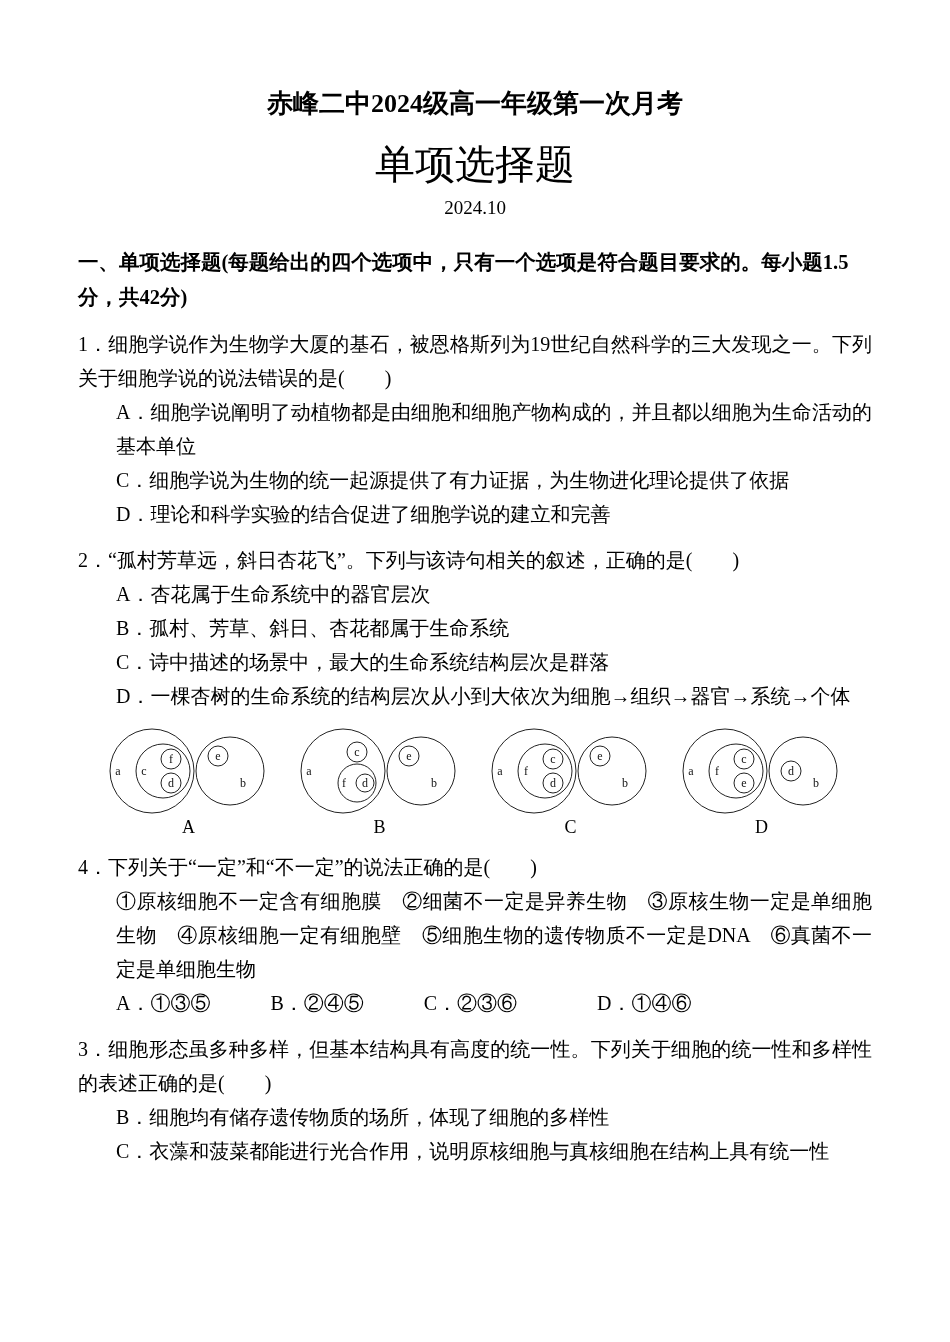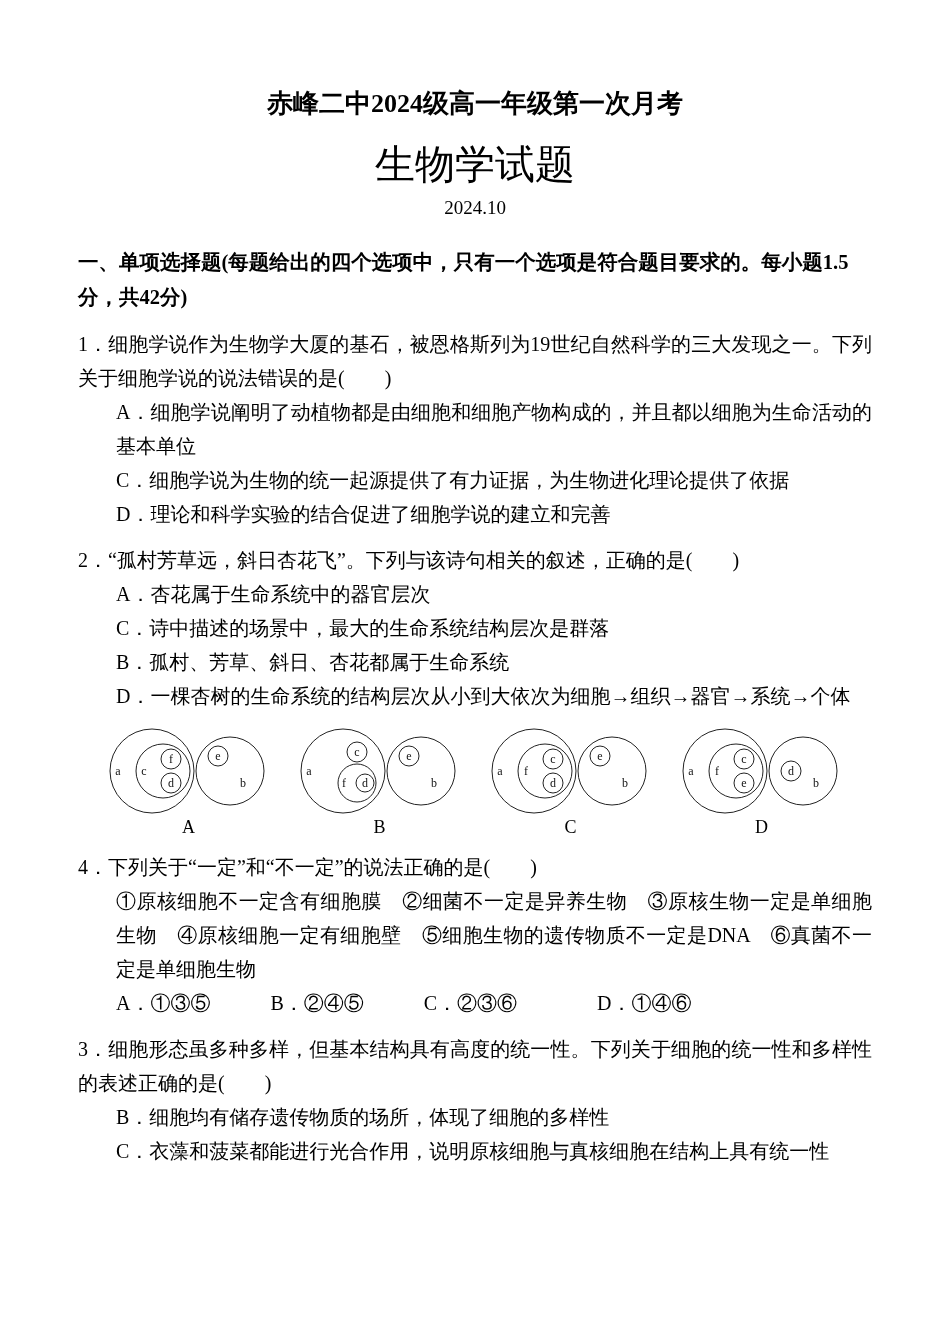--- a/index.html
+++ b/index.html
@@ -60,37 +60,37 @@
     font-size: 18px;
     margin-top: 0px;
   }
 </style>
 </head>
 <body>
 
 <div class="page">
 
   <h1 class="title">赤峰二中2024级高一年级第一次月考</h1>
-  <h2 class="subtitle">生物学试题</h2>
+  <h2 class="subtitle">单项选择题</h2>
   <div class="date">2024.10</div>
 
   <p class="section-heading">一、单项选择题(每题给出的四个选项中，只有一个选项是符合题目要求的。每小题1.5分，共42分)</p>
 
   <div class="question">
     <p class="stem">1．细胞学说作为生物学大厦的基石，被恩格斯列为19世纪自然科学的三大发现之一。下列关于细胞学说的说法错误的是(　　)</p>
     <p class="option">A．细胞学说阐明了动植物都是由细胞和细胞产物构成的，并且都以细胞为生命活动的基本单位</p>
     <p class="option">C．细胞学说为生物的统一起源提供了有力证据，为生物进化理论提供了依据</p>
     <p class="option">D．理论和科学实验的结合促进了细胞学说的建立和完善</p>
   </div>
 
   <div class="question">
     <p class="stem">2．“孤村芳草远，斜日杏花飞”。下列与该诗句相关的叙述，正确的是(　　)</p>
     <p class="option">A．杏花属于生命系统中的器官层次</p>
+    <p class="option">B．孤村、芳草、斜日、杏花都属于生命系统</p>
     <p class="option">C．诗中描述的场景中，最大的生命系统结构层次是群落</p>
-    <p class="option">B．孤村、芳草、斜日、杏花都属于生命系统</p>
     <p class="option">D．一棵杏树的生命系统的结构层次从小到大依次为细胞→组织→器官→系统→个体</p>
   </div>
 
   <div class="question">
     <div class="diagram-row">
       <div class="diagram">
           <svg viewBox="0 0 165 92" width="165" height="92">
             <circle cx="46" cy="46" r="42" fill="none" stroke="#222" stroke-width="1"></circle>
             <text x="12" y="50" text-anchor="middle" font-size="12" fill="#111" font-family="&quot;Liberation Serif&quot;, &quot;DejaVu Serif&quot;, serif">a</text>
             <circle cx="57" cy="46" r="27" fill="none" stroke="#222" stroke-width="1"></circle>

